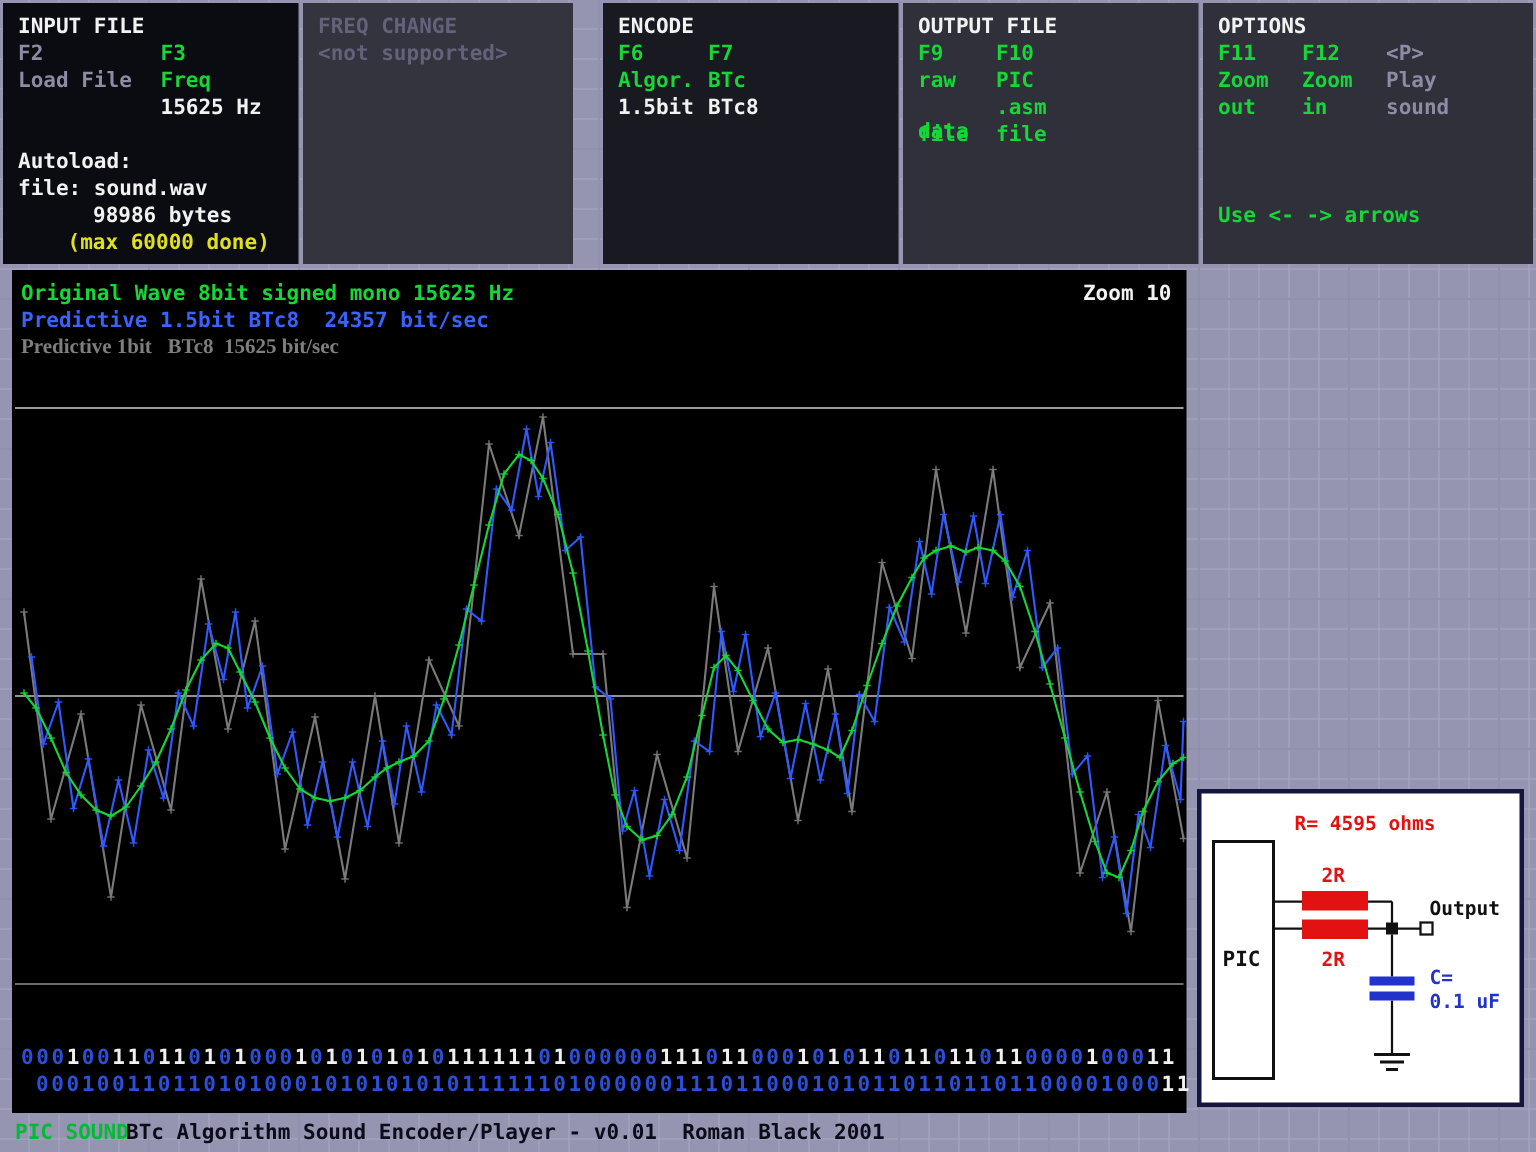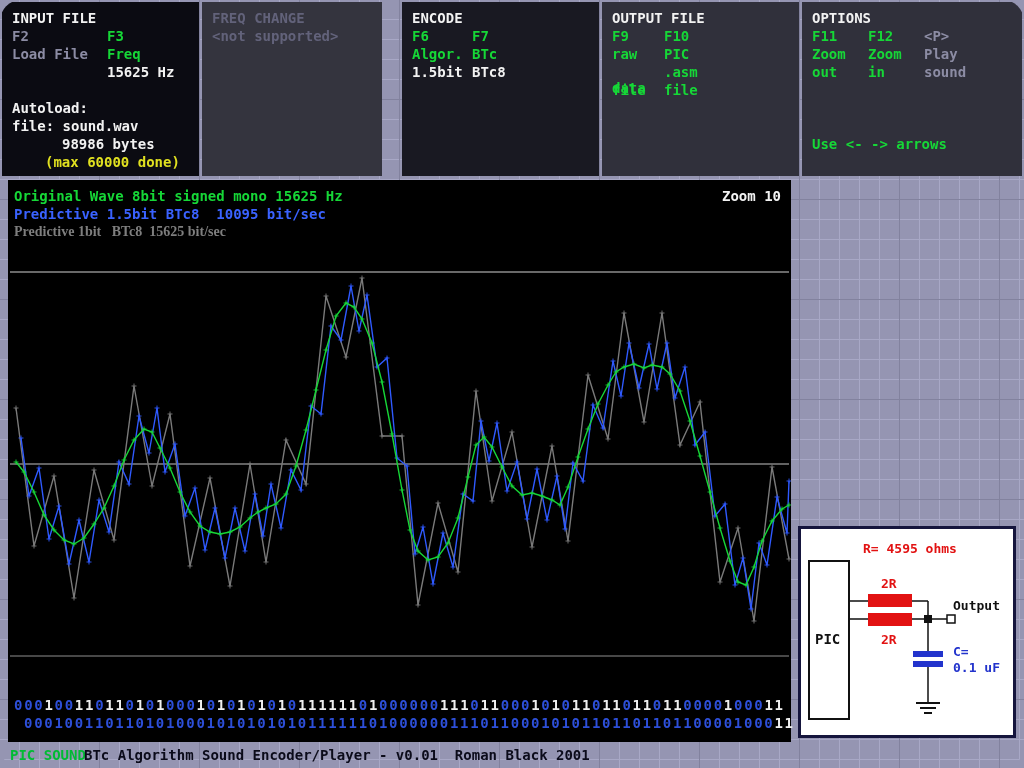--- a/index.html
+++ b/index.html
@@ -7,21 +7,20 @@
     position:relative;width:1024px;height:768px;overflow:hidden;
     font-family:"DejaVu Sans Mono",monospace;font-weight:bold;
     background-color:#9595b2;
     background-image:
       linear-gradient(#82829e 1px, transparent 1px),
       linear-gradient(90deg,#82829e 1px, transparent 1px),
       linear-gradient(#a8a8c6 1px, transparent 1px),
       linear-gradient(90deg,#a8a8c6 1px, transparent 1px);
     background-size:100px 100px,100px 100px,20px 20px,20px 20px;
     background-position:-1px -1px;
-    border-radius:21px;
   }
   .tpanel{position:absolute;top:2px;height:174px;box-sizing:border-box;}
   .p-input  {left:2px;  width:197px;background:#0b0b12;}
   .p-freq   {left:202px;width:180px;background:#34343e;}
   .p-encode {left:402px;width:197px;background:#191922;}
   .p-output {left:602px;width:197px;background:#30303b;}
   .p-options{left:802px;width:220px;background:#30303b;}
   .pl{position:absolute;font-size:14px;line-height:16px;white-space:pre;}
   .white{color:#f2f2f2;} .gray{color:#8c8ca4;} .dgray{color:#62627a;}
   .green{color:#16d737;} .yellow{color:#e0e020;}
@@ -94,21 +93,21 @@
     <div class="pl green" style="left:66px;top:44px">Zoom</div>
     <div class="pl green" style="left:66px;top:62px">in</div>
     <div class="pl gray" style="left:122px;top:26px">&lt;P&gt;</div>
     <div class="pl gray" style="left:122px;top:44px">Play</div>
     <div class="pl gray" style="left:122px;top:62px">sound</div>
     <div class="pl green" style="left:10px;top:134px">Use &lt;- -&gt; arrows</div>
   </section>
 
   <section class="wavepanel">
     <div class="legend-line" style="top: 8px; color: rgb(22, 215, 55);">Original Wave 8bit signed mono 15625 Hz</div>
-    <div class="legend-line" style="top: 26px; color: rgb(58, 98, 255);">Predictive 1.5bit BTc8  10095 bit/sec</div>
+    <div class="legend-line" style="top: 26px; color: rgb(58, 98, 255);">Predictive 1.5bit BTc8  24357 bit/sec</div>
     <div class="legend-line" style="top: 44px; color: rgb(126, 126, 126); font-family: Liberation Serif, serif;">Predictive 1bit   BTc8  15625 bit/sec</div>
     <div class="zoomlabel">Zoom 10</div>
     <svg id="wavesvg" width="783" height="562" viewBox="0 0 783 562" style="position:absolute;left:0;top:0">
         <line x1="2" x2="781" y1="92" y2="92" stroke="#d2d2d2" stroke-width="1"></line>
         <line x1="2" x2="781" y1="284" y2="284" stroke="#c4c4c4" stroke-width="1"></line>
         <line x1="2" x2="781" y1="476" y2="476" stroke="#8f8f8f" stroke-width="1"></line>
         <polyline points="8,228 26,366 46,296 66,418 86,290 106,360 126,206 144,306 162,234 182,386 202,298 222,406 242,284 258,382 278,260 298,304 318,116 338,177 354,98 374,256 394,256 410,425 430,323 450,392 468,211 484,321 504,252 524,367 544,266 560,361 580,195 600,259 616,133 636,242 654,133 672,265 692,222 712,402 730,348 746,441 764,287 781,379" fill="none" stroke="#7a7a7a" stroke-width="1.4"></polyline>
         <path d="M5.5 228H10.5M8 225.5V230.5M23.5 366H28.5M26 363.5V368.5M43.5 296H48.5M46 293.5V298.5M63.5 418H68.5M66 415.5V420.5M83.5 290H88.5M86 287.5V292.5M103.5 360H108.5M106 357.5V362.5M123.5 206H128.5M126 203.5V208.5M141.5 306H146.5M144 303.5V308.5M159.5 234H164.5M162 231.5V236.5M179.5 386H184.5M182 383.5V388.5M199.5 298H204.5M202 295.5V300.5M219.5 406H224.5M222 403.5V408.5M239.5 284H244.5M242 281.5V286.5M255.5 382H260.5M258 379.5V384.5M275.5 260H280.5M278 257.5V262.5M295.5 304H300.5M298 301.5V306.5M315.5 116H320.5M318 113.5V118.5M335.5 177H340.5M338 174.5V179.5M351.5 98H356.5M354 95.5V100.5M371.5 256H376.5M374 253.5V258.5M391.5 256H396.5M394 253.5V258.5M407.5 425H412.5M410 422.5V427.5M427.5 323H432.5M430 320.5V325.5M447.5 392H452.5M450 389.5V394.5M465.5 211H470.5M468 208.5V213.5M481.5 321H486.5M484 318.5V323.5M501.5 252H506.5M504 249.5V254.5M521.5 367H526.5M524 364.5V369.5M541.5 266H546.5M544 263.5V268.5M557.5 361H562.5M560 358.5V363.5M577.5 195H582.5M580 192.5V197.5M597.5 259H602.5M600 256.5V261.5M613.5 133H618.5M616 130.5V135.5M633.5 242H638.5M636 239.5V244.5M651.5 133H656.5M654 130.5V135.5M669.5 265H674.5M672 262.5V267.5M689.5 222H694.5M692 219.5V224.5M709.5 402H714.5M712 399.5V404.5M727.5 348H732.5M730 345.5V350.5M743.5 441H748.5M746 438.5V443.5M761.5 287H766.5M764 284.5V289.5M778.5 379H783.5M781 376.5V381.5" stroke="#7a7a7a" stroke-width="1" fill="none" opacity="0.9"></path>
         <polyline points="13,258 21,316 31,288 41,359 51,326 61,384 71,340 81,382 91,320 101,352 111,282 121,304 131,236 141,273 149,228 157,292 167,264 177,336 187,308 197,370 207,328 217,378 227,328 237,371 247,314 255,356 263,304 273,348 283,290 293,310 303,226 313,234 323,146 333,160 343,106 351,151 359,115 369,187 379,178 389,278 399,286 407,374 415,347 425,404 435,353 445,387 455,314 465,321 473,241 481,281 489,243 499,311 509,282 519,339 529,289 539,340 549,296 557,349 565,283 575,301 585,225 595,248 605,181 613,216 621,163 631,208 641,164 649,209 659,163 667,218 677,187 687,265 697,252 707,336 717,324 727,405 735,378 743,429 751,363 759,385 769,317 779,353 781,301" fill="none" stroke="#2f5aff" stroke-width="1.4"></polyline>
         <path d="M10.5 258H15.5M13 255.5V260.5M18.5 316H23.5M21 313.5V318.5M28.5 288H33.5M31 285.5V290.5M38.5 359H43.5M41 356.5V361.5M48.5 326H53.5M51 323.5V328.5M58.5 384H63.5M61 381.5V386.5M68.5 340H73.5M71 337.5V342.5M78.5 382H83.5M81 379.5V384.5M88.5 320H93.5M91 317.5V322.5M98.5 352H103.5M101 349.5V354.5M108.5 282H113.5M111 279.5V284.5M118.5 304H123.5M121 301.5V306.5M128.5 236H133.5M131 233.5V238.5M138.5 273H143.5M141 270.5V275.5M146.5 228H151.5M149 225.5V230.5M154.5 292H159.5M157 289.5V294.5M164.5 264H169.5M167 261.5V266.5M174.5 336H179.5M177 333.5V338.5M184.5 308H189.5M187 305.5V310.5M194.5 370H199.5M197 367.5V372.5M204.5 328H209.5M207 325.5V330.5M214.5 378H219.5M217 375.5V380.5M224.5 328H229.5M227 325.5V330.5M234.5 371H239.5M237 368.5V373.5M244.5 314H249.5M247 311.5V316.5M252.5 356H257.5M255 353.5V358.5M260.5 304H265.5M263 301.5V306.5M270.5 348H275.5M273 345.5V350.5M280.5 290H285.5M283 287.5V292.5M290.5 310H295.5M293 307.5V312.5M300.5 226H305.5M303 223.5V228.5M310.5 234H315.5M313 231.5V236.5M320.5 146H325.5M323 143.5V148.5M330.5 160H335.5M333 157.5V162.5M340.5 106H345.5M343 103.5V108.5M348.5 151H353.5M351 148.5V153.5M356.5 115H361.5M359 112.5V117.5M366.5 187H371.5M369 184.5V189.5M376.5 178H381.5M379 175.5V180.5M386.5 278H391.5M389 275.5V280.5M396.5 286H401.5M399 283.5V288.5M404.5 374H409.5M407 371.5V376.5M412.5 347H417.5M415 344.5V349.5M422.5 404H427.5M425 401.5V406.5M432.5 353H437.5M435 350.5V355.5M442.5 387H447.5M445 384.5V389.5M452.5 314H457.5M455 311.5V316.5M462.5 321H467.5M465 318.5V323.5M470.5 241H475.5M473 238.5V243.5M478.5 281H483.5M481 278.5V283.5M486.5 243H491.5M489 240.5V245.5M496.5 311H501.5M499 308.5V313.5M506.5 282H511.5M509 279.5V284.5M516.5 339H521.5M519 336.5V341.5M526.5 289H531.5M529 286.5V291.5M536.5 340H541.5M539 337.5V342.5M546.5 296H551.5M549 293.5V298.5M554.5 349H559.5M557 346.5V351.5M562.5 283H567.5M565 280.5V285.5M572.5 301H577.5M575 298.5V303.5M582.5 225H587.5M585 222.5V227.5M592.5 248H597.5M595 245.5V250.5M602.5 181H607.5M605 178.5V183.5M610.5 216H615.5M613 213.5V218.5M618.5 163H623.5M621 160.5V165.5M628.5 208H633.5M631 205.5V210.5M638.5 164H643.5M641 161.5V166.5M646.5 209H651.5M649 206.5V211.5M656.5 163H661.5M659 160.5V165.5M664.5 218H669.5M667 215.5V220.5M674.5 187H679.5M677 184.5V189.5M684.5 265H689.5M687 262.5V267.5M694.5 252H699.5M697 249.5V254.5M704.5 336H709.5M707 333.5V338.5M714.5 324H719.5M717 321.5V326.5M724.5 405H729.5M727 402.5V407.5M732.5 378H737.5M735 375.5V380.5M740.5 429H745.5M743 426.5V431.5M748.5 363H753.5M751 360.5V365.5M756.5 385H761.5M759 382.5V387.5M766.5 317H771.5M769 314.5V319.5M776.5 353H781.5M779 350.5V355.5M778.5 301H783.5M781 298.5V303.5" stroke="#2f5aff" stroke-width="1" fill="none" opacity="0.9"></path>

